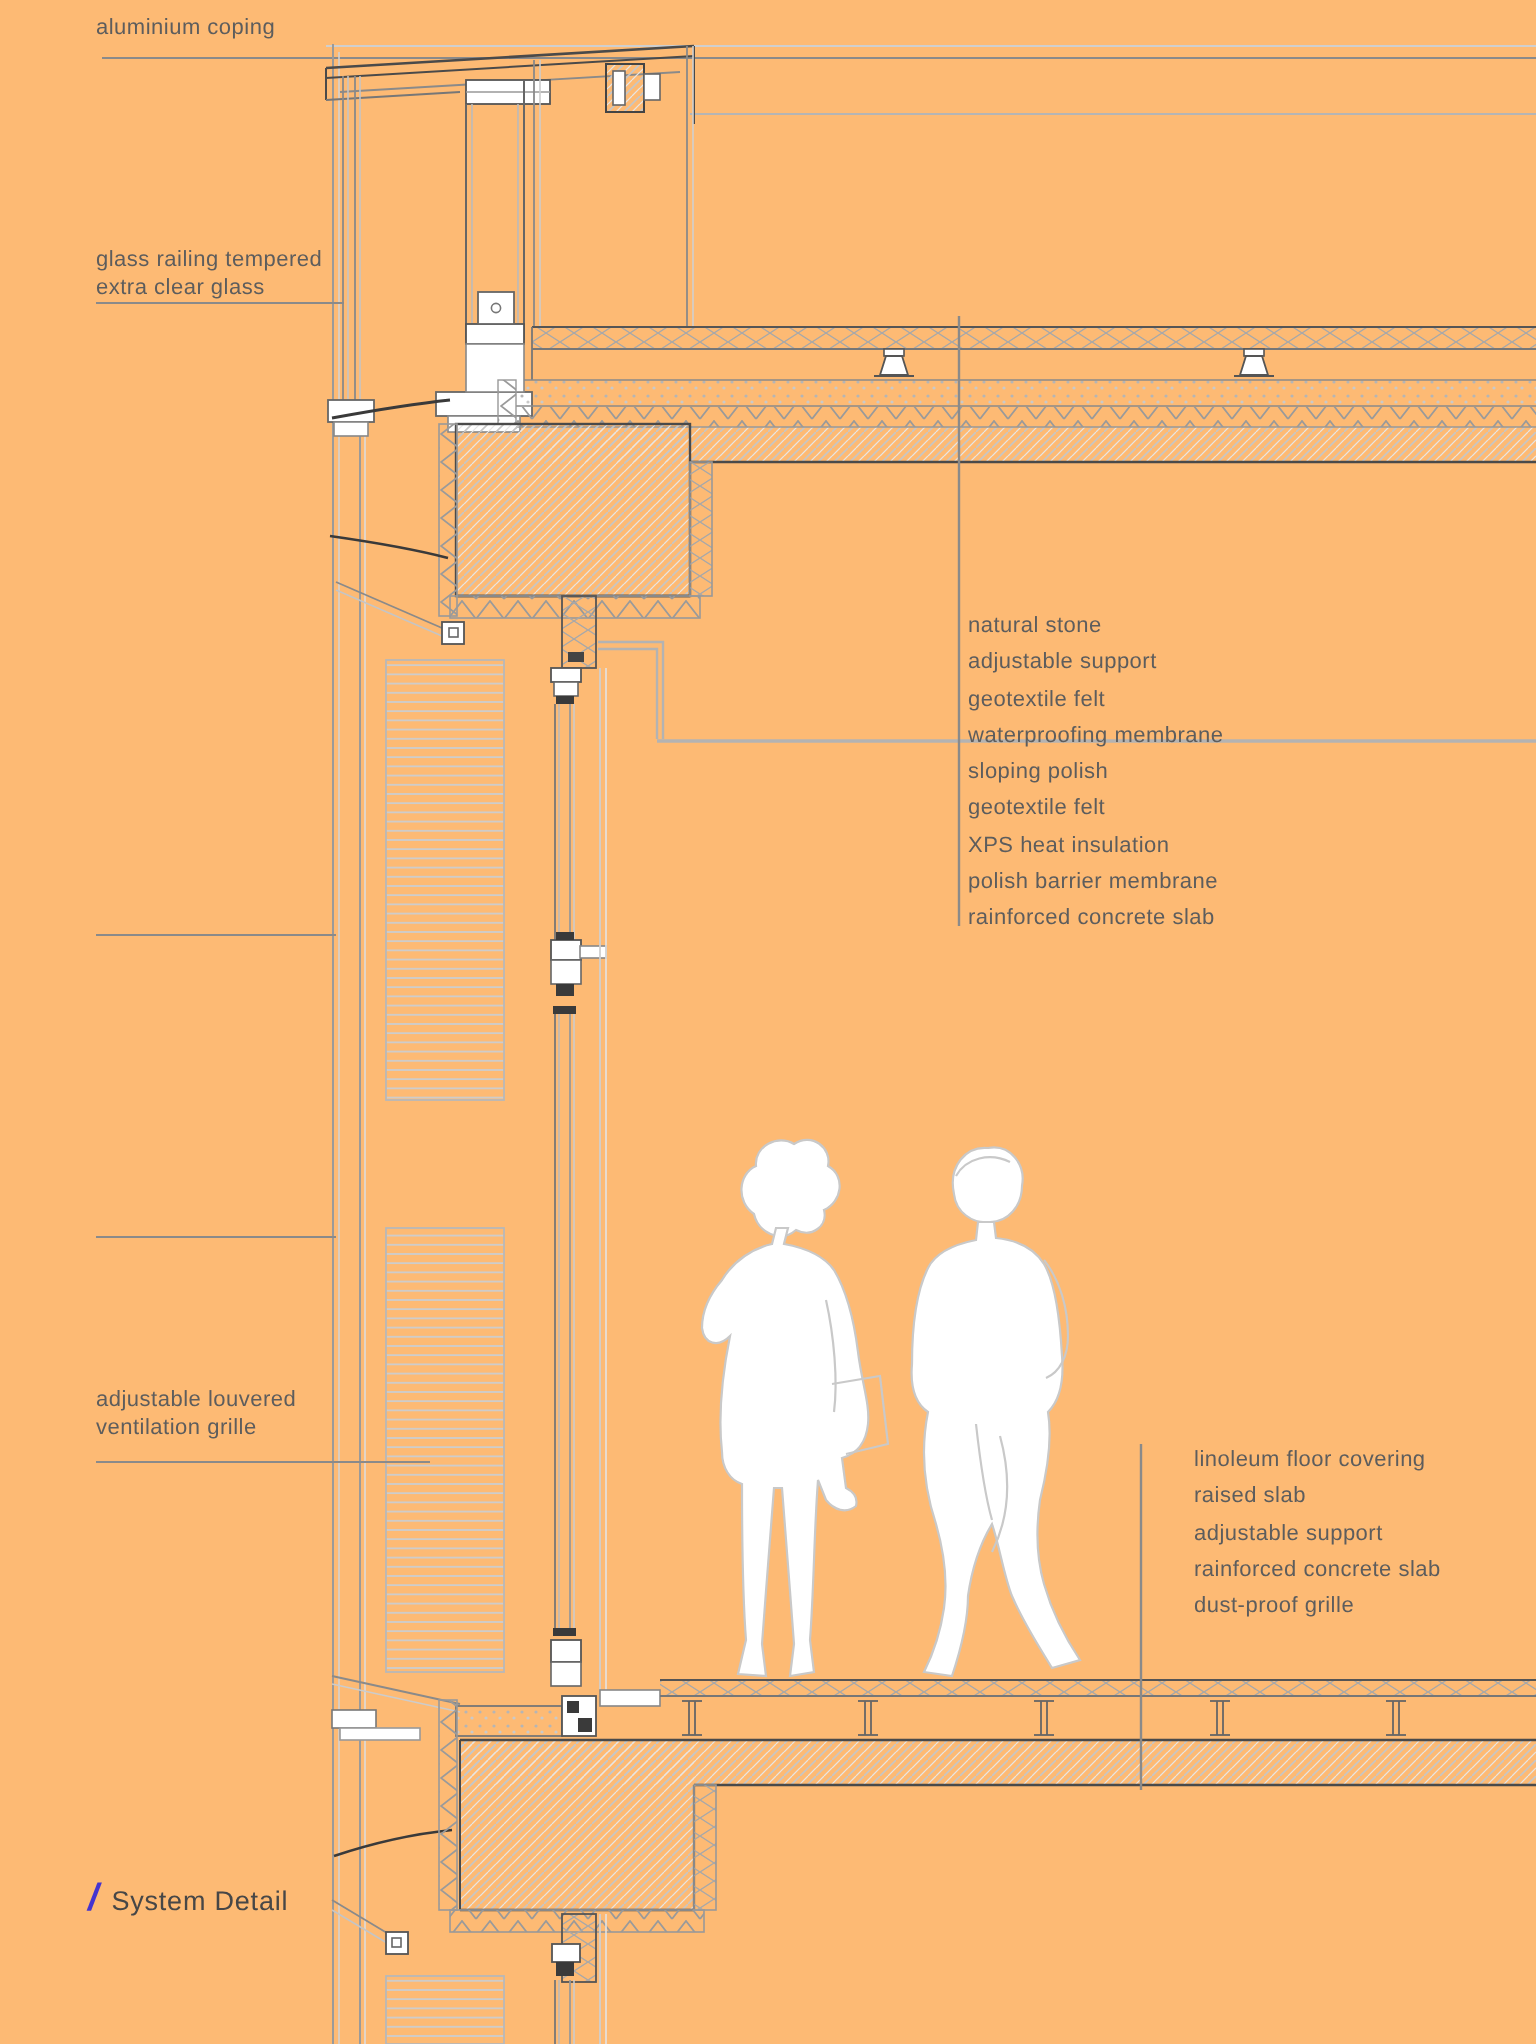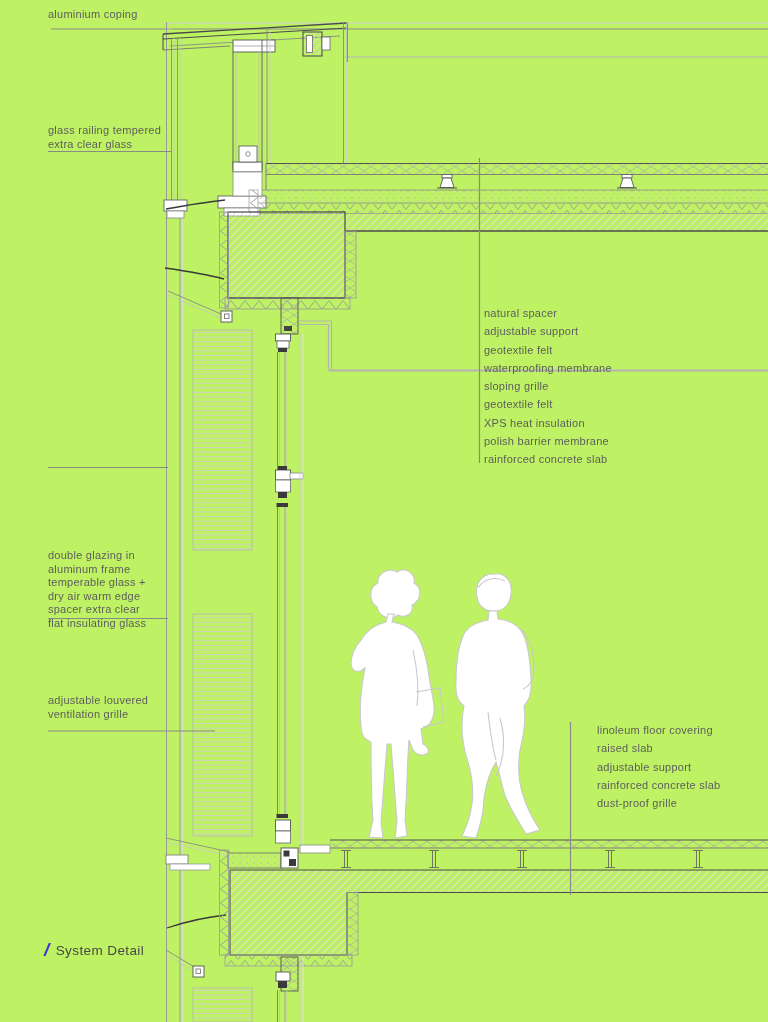--- a/index.html
+++ b/index.html
@@ -1,16 +1,16 @@
 <!DOCTYPE html>
 <html><head>
 <meta charset="utf-8">
 <style>
   html,body{margin:0;padding:0;background:#fff;}
-  #canvas{position:relative;width:768px;height:1022px;background:#bef264;overflow:hidden;
+  #canvas{position:relative;width:768px;height:1022px;background:#fdba74;overflow:hidden;
           font-family:"Liberation Sans",sans-serif;}
   svg{position:absolute;left:0;top:0;}
   .ann{position:absolute;font-size:11px;line-height:13.6px;color:#5d5d5d;
        letter-spacing:.25px;white-space:pre-line;}
   .layer-list{position:absolute;font-size:11px;line-height:18.3px;color:#5d5d5d;
        letter-spacing:.25px;}
   .title-block{position:absolute;left:44px;top:940px;color:#474747;font-size:13.5px;
        letter-spacing:.4px;display:flex;align-items:center;}
   .title-slash{font-size:19px;font-weight:bold;font-style:italic;margin-right:6px;
        line-height:20px;}
@@ -282,36 +282,30 @@
     </g>
   </g>
 </svg>
 
 <div class="ann" style="left:48px;top:8px;">aluminium coping</div>
 
 <div class="ann" style="left:48px;top:124px;">glass railing  tempered
 extra clear glass</div>
 
 
-<div class="ann" style="left:48px;top:549px;">double glazing in
-aluminum frame
-temperable glass +
-dry air warm edge
-spacer extra clear
-flat insulating glass</div>
 
 <div class="ann" style="left:48px;top:694px;">adjustable louvered
 ventilation grille</div>
 
 <div class="layer-list" style="left:484px;top:304px;">
-  <div>natural spacer</div>
+  <div>natural stone</div>
   <div>adjustable support</div>
   <div>geotextile felt</div>
   <div>waterproofing membrane</div>
-  <div>sloping grille</div>
+  <div>sloping polish</div>
   <div>geotextile felt</div>
   <div>XPS heat insulation</div>
   <div>polish barrier membrane</div>
   <div>rainforced concrete slab</div>
 </div>
 
 <div class="layer-list" style="left:597px;top:721px;">
   <div>linoleum floor covering</div>
   <div>raised slab</div>
   <div>adjustable support</div>

